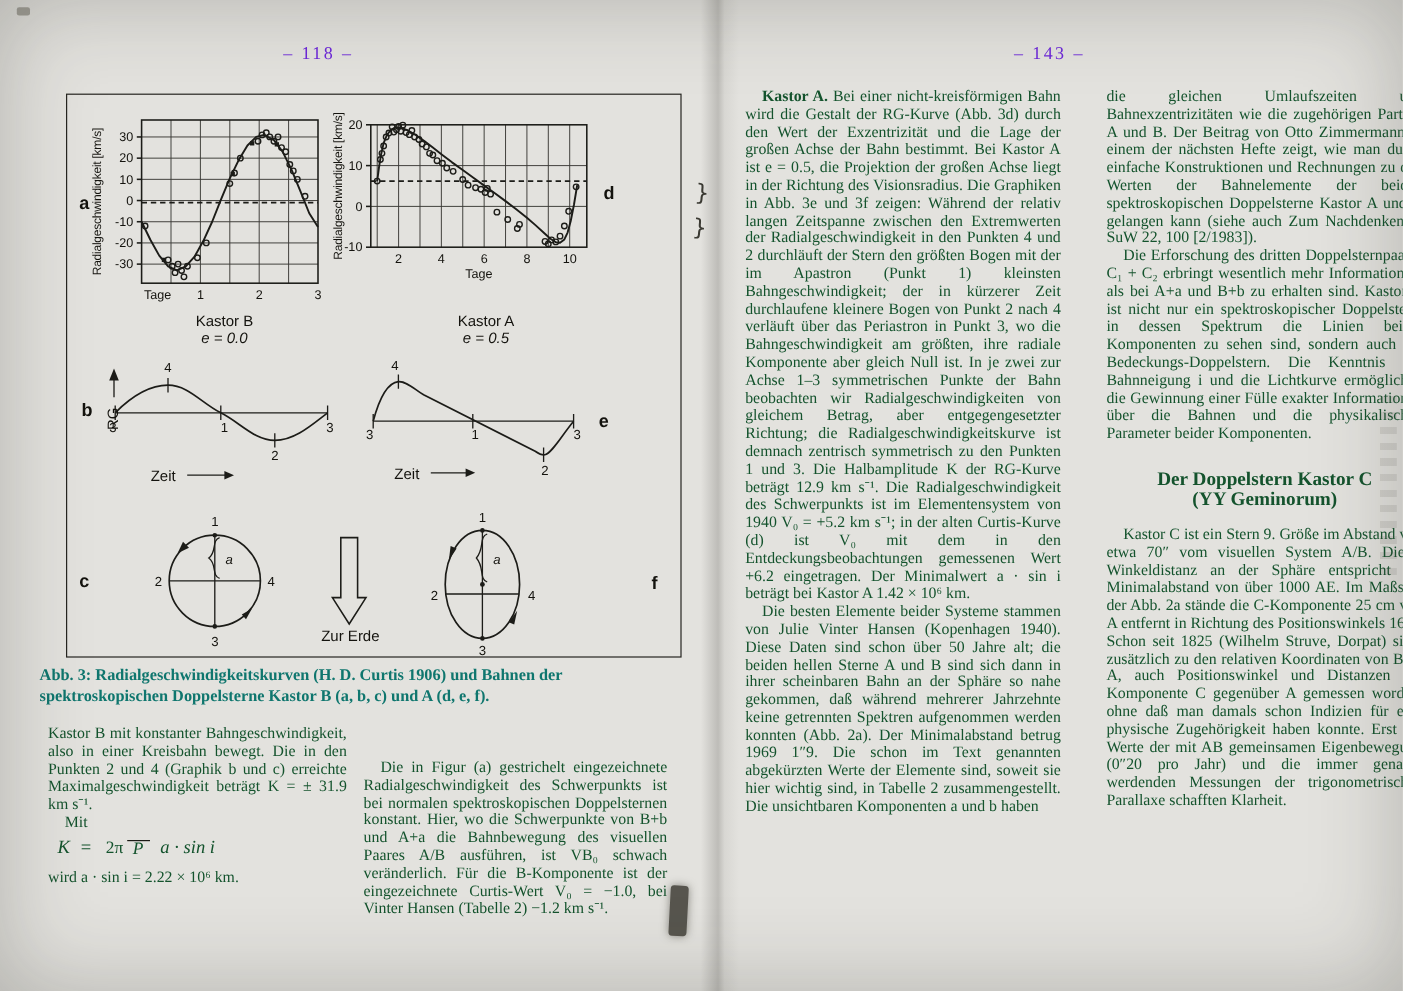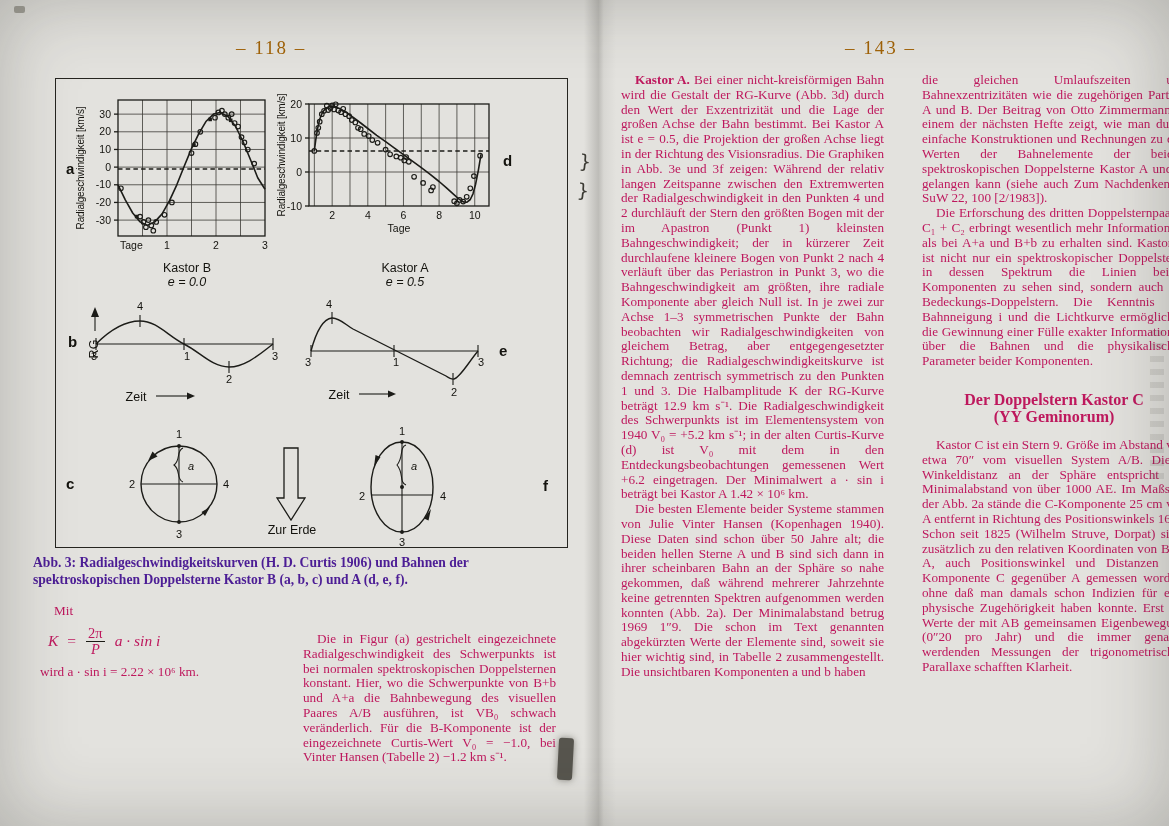--- a/index.html
+++ b/index.html
@@ -3,21 +3,21 @@
 <meta charset="utf-8">
 <style>
   html,body{margin:0;padding:0}
   body{
     width:1169px;height:826px;position:relative;overflow:hidden;
     background:#e3e2de;color:#1c1b17;
     font-family:"Liberation Serif",serif;
   }
   body::after{content:"";position:absolute;inset:0;pointer-events:none;
     box-shadow:inset 0 0 75px rgba(52,50,44,.28);}
-  .page-header{position:absolute;top:37px;font-size:19px;letter-spacing:2px;color:#a16207}
+  .page-header{position:absolute;top:37px;font-size:15px;letter-spacing:2px;color:#6d28d9}
   #hdr-left{left:236px}
   #hdr-right{left:845px}
 
   .figure-box{position:absolute;left:55px;top:78px;width:511px;height:468px;
     border:1.5px solid #262520;background:transparent}
   .fig-svg{position:absolute;left:0;top:0;overflow:visible}
 
   
   .grid{stroke:#3c3b36;stroke-width:.8}
   .frame{stroke:#1c1c18;stroke-width:1.3;fill:none}
@@ -32,33 +32,33 @@
   .ln{stroke:#1c1c18;stroke-width:1.4;fill:none}
   .thin{stroke:#1c1c18;stroke-width:1.1;fill:none}
   .fillb{fill:#1c1c18;stroke:none}
   .fig-num{font:11px "Liberation Sans",sans-serif;fill:#14130e;text-anchor:middle}
   .fig-letter{font:bold 15px "Liberation Sans",sans-serif;fill:#14130e}
   .fig-title{font:12.5px "Liberation Sans",sans-serif;fill:#14130e;text-anchor:middle}
   .fig-ital{font-style:italic}
   .arrow-out{fill:#e3e2de;stroke:#1c1c18;stroke-width:1.3}
 
   .caption{position:absolute;left:33px;top:555px;width:535px;
-    font-weight:bold;font-size:13.6px;line-height:16.5px;color:#4c1d95}
-
-  .col{position:absolute;text-align:justify;font-size:13.2px;line-height:14.8px;color:#be185d}
+    font-weight:bold;font-size:13.6px;line-height:16.5px;color:#0f766e}
+
+  .col{position:absolute;text-align:justify;font-size:13.2px;line-height:14.8px;color:#14532d}
   .col p{margin:0}
   .col p.ind{text-indent:14px}
   #l-col1{left:40px;top:604px;width:249px}
   #l-col2{left:303px;top:632px;width:253px}
   #r-col1{left:621px;top:73px;width:263px}
   #r-col2{left:922px;top:73px;width:264px}
 
   .formula{display:flex;align-items:center;gap:9px;margin:7px 0 8px 8px;
     font-size:15.5px;font-style:italic}
-  .frac{display:inline-flex;flex-direction:column;align-items:center;line-height:1.05;font-size:14.5px}
+  .frac{display:inline-flex;align-items:center;line-height:1.05;font-size:14.5px}
   .frac .num{font-style:normal;padding:0 3px}
   .frac .den{border-top:1.3px solid #1b1a15;padding:0 5px;font-style:italic}
   .subhead{text-align:center;font-weight:bold;font-size:16px;line-height:17px;
     margin:22px 6px 13px}
 
   
   .fold{position:absolute;left:584px;top:0;width:32px;height:826px;pointer-events:none;
     background:linear-gradient(90deg,rgba(40,38,32,0) 0%,rgba(40,38,32,.20) 45%,rgba(40,38,32,.06) 62%,rgba(40,38,32,0) 100%)}
   .clip{position:absolute;font-family:"DejaVu Sans",sans-serif;font-size:19px;color:#3b3a33;transform:rotate(5deg)}
   #clip1{left:579px;top:150px}
@@ -297,20 +297,21 @@
       <text class="fig-num" x="346" y="467">3</text>
       <text class="fig-num" x="387" y="421">4</text>
       <text class="fig-letter" x="487" y="412">f</text>
     </g>
   </svg>
 </div>
 
 <div class="caption">Abb. 3: Radialgeschwindigkeitskurven (H. D. Curtis 1906) und Bahnen der spektroskopischen Doppelsterne Kastor B (a, b, c) und A (d, e, f).</div>
 
 <div class="col" id="l-col1">
+  <p>Kastor B mit konstanter Bahngeschwindigkeit, also in einer Kreisbahn bewegt. Die in den Punkten 2 und 4 (Graphik b und c) erreichte Maximalgeschwindigkeit beträgt K = ± 31.9 km s⁻¹.</p>
   <p class="ind">Mit</p>
   <div class="formula">
     <span>K</span>
     <span style="font-style:normal">=</span>
     <span class="frac">
       <span class="num">2π</span>
       <span class="den">P</span>
     </span>
     <span>a · sin i</span>
   </div>

